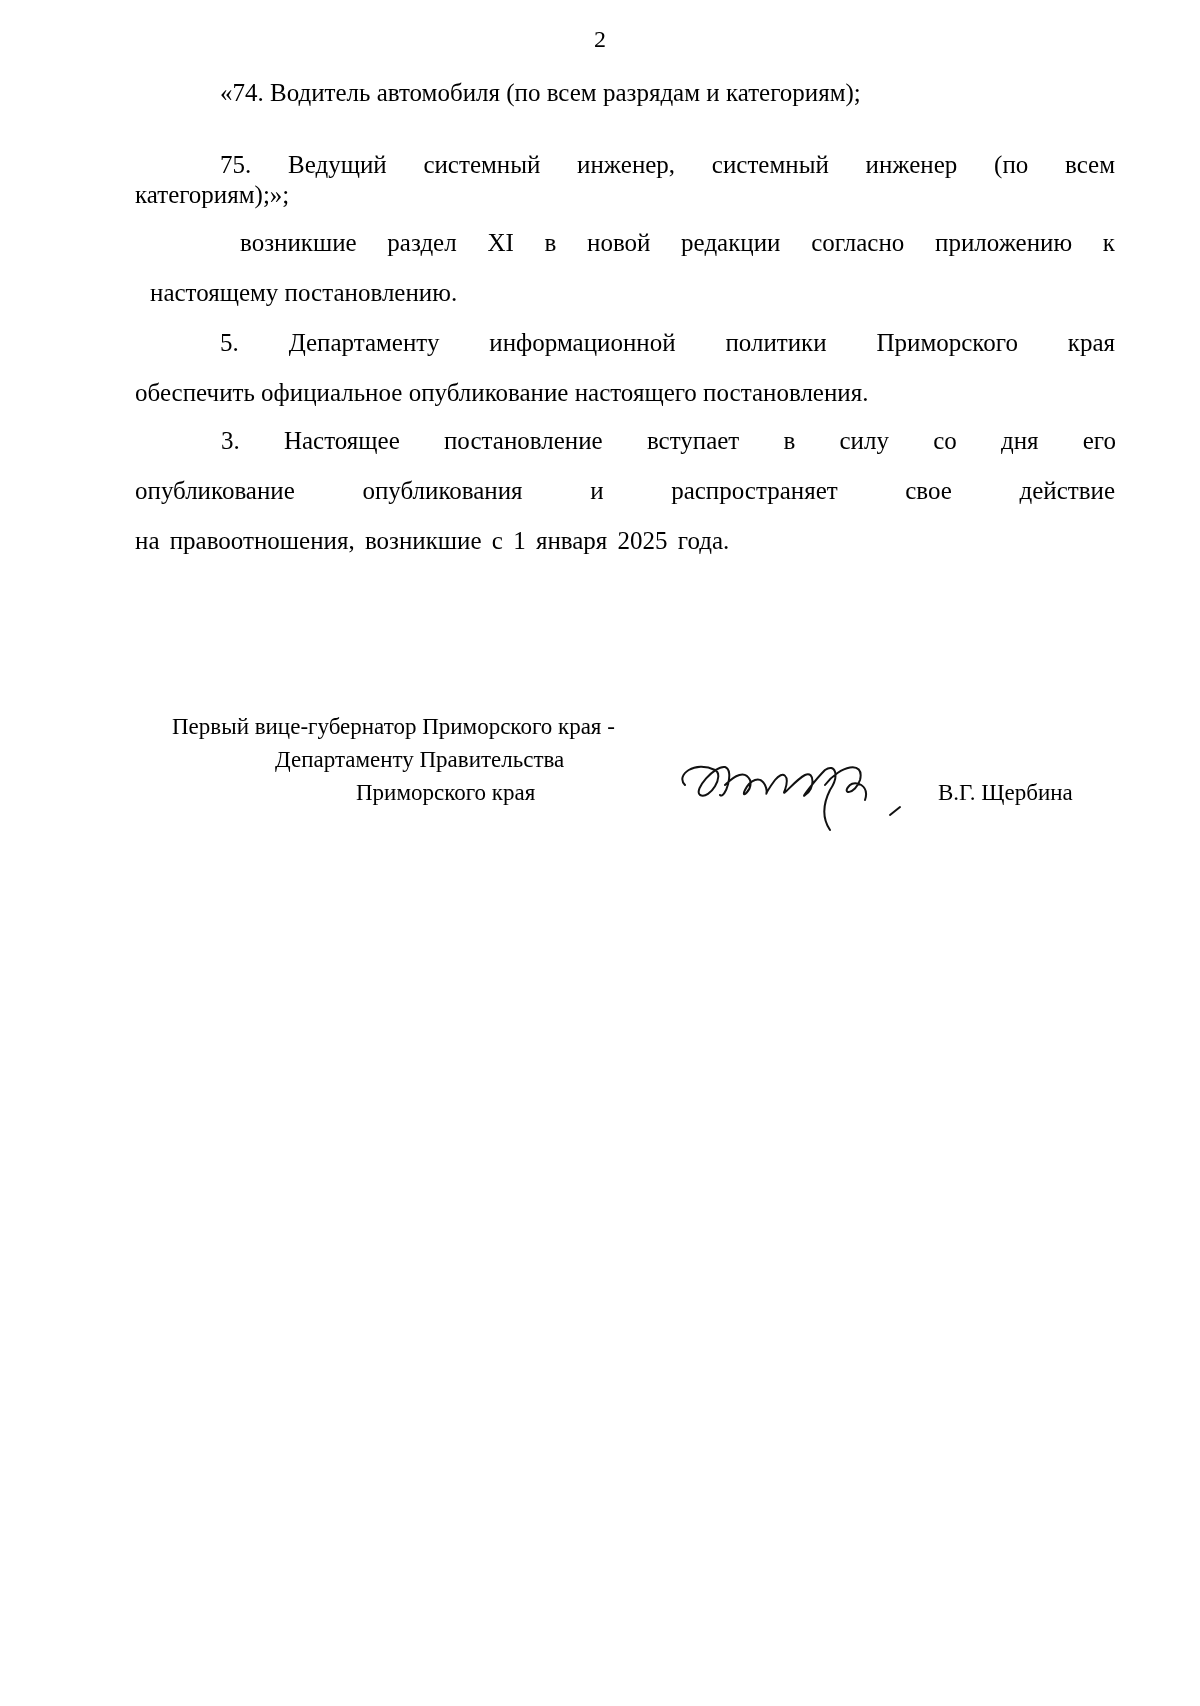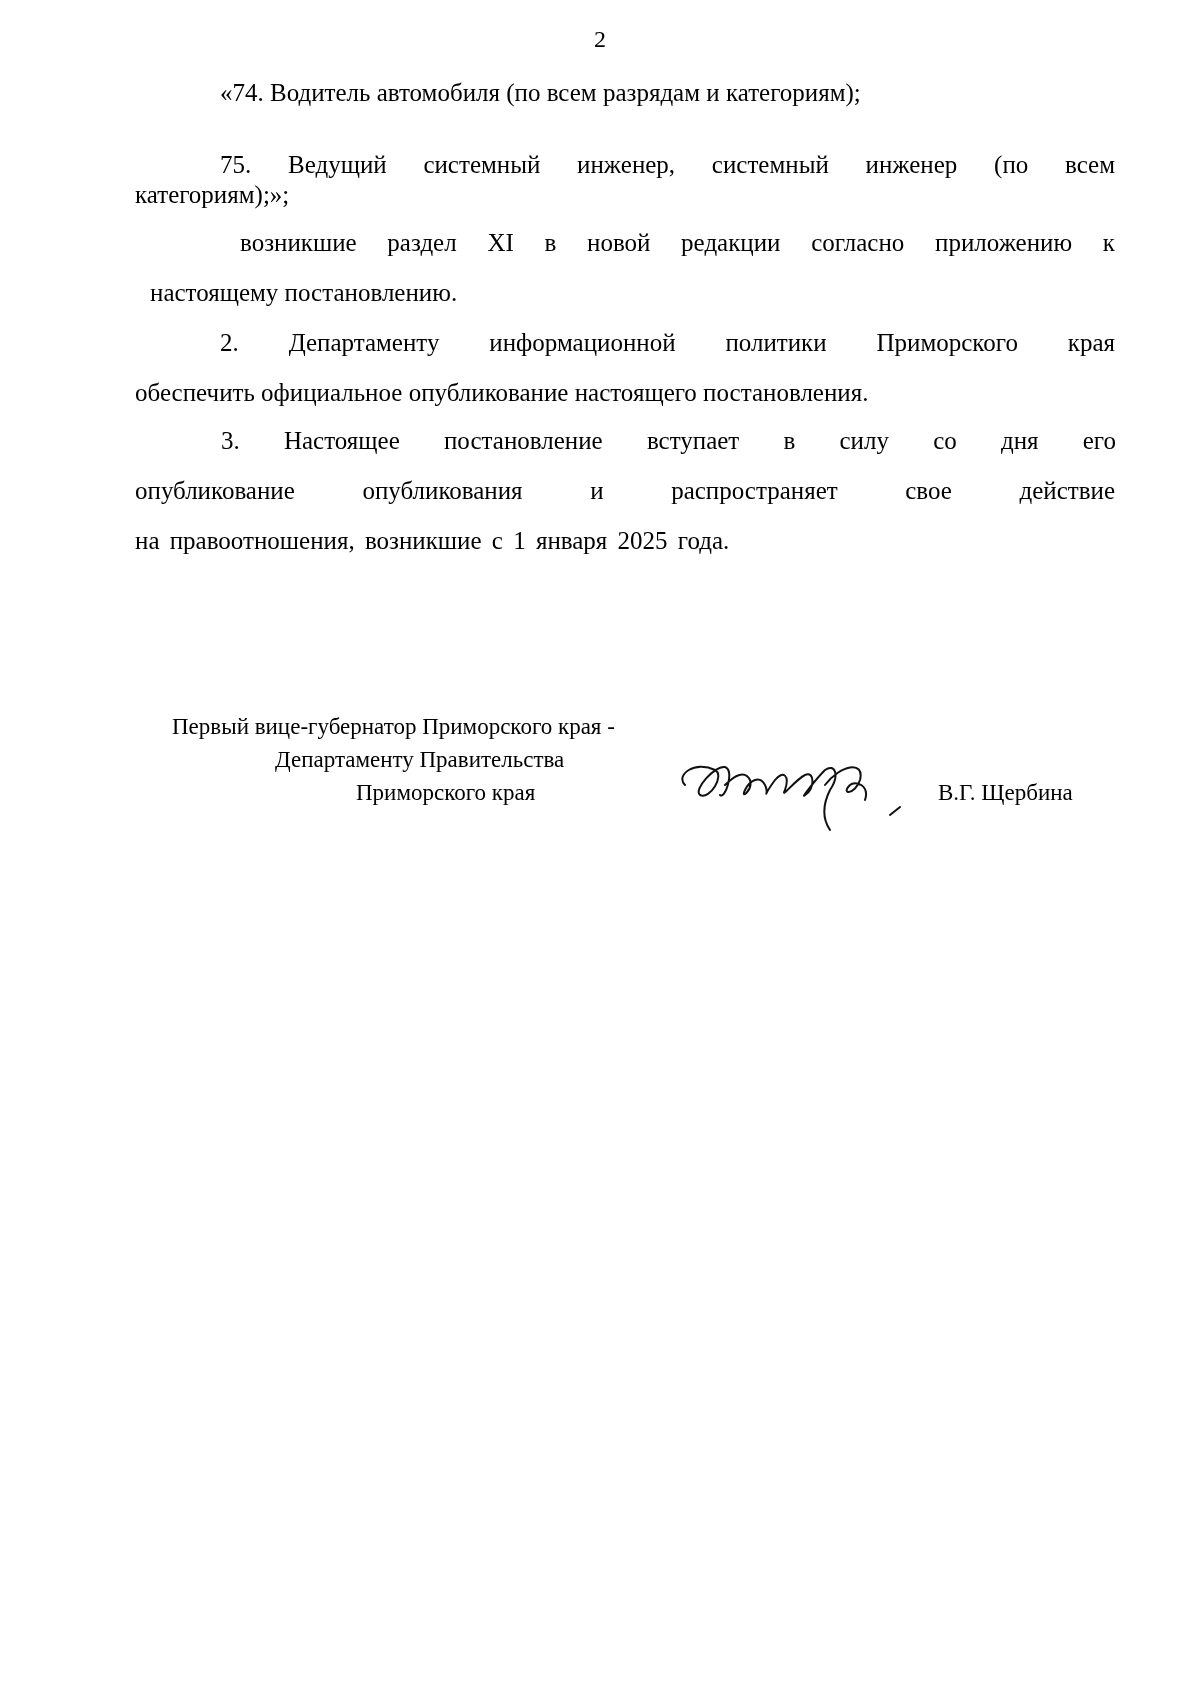--- a/index.html
+++ b/index.html
@@ -14,21 +14,21 @@
 </head>
 <body>
 
 <div class="page-num">2</div>
 
 <div class="line" style="left:220px; top:78px;text-align:center;">«74. Водитель автомобиля (по всем разрядам и категориям);</div>
 <div class="line just" style="left:220px; top:130px; width:895px;margin-top:20px;">75. Ведущий системный инженер, системный инженер (по всем</div>
 <div class="line" style="left:135px; top:180px;">категориям);»;</div>
 <div class="line just" style="left:240px; top:228px; width:875px;">возникшие раздел XI в новой редакции согласно приложению к</div>
 <div class="line" style="left:135px; top:278px;margin-left:15px;">настоящему постановлению.</div>
-<div class="line just" style="left:220px; top:328px; width:895px;">2. Департаменту информационной политики Приморского края</div>
+<div class="line just" style="left:220px; top:328px; width:895px;">5. Департаменту информационной политики Приморского края</div>
 <div class="line" style="left:135px; top:378px;">обеспечить официальное опубликование настоящего постановления.</div>
 <div class="line just" style="left:221px; top:426px; width:895px;">3. Настоящее постановление вступает в силу со дня его</div>
 <div class="line just" style="left:135px; top:476px; width:980px;">опубликование опубликования и распространяет свое действие</div>
 <div class="line" style="left:135px; top:526px; word-spacing:4px;">на правоотношения, возникшие с 1 января 2025 года.</div>
 
 <div class="sig" style="left:172px; top:712px;">Первый вице-губернатор Приморского края -</div>
 <div class="sig" style="left:275px; top:745px;">Департаменту Правительства</div>
 <div class="sig" style="left:356px; top:778px;">Приморского края</div>
 
 <svg class="signature-mark" viewBox="0 0 260 95">

